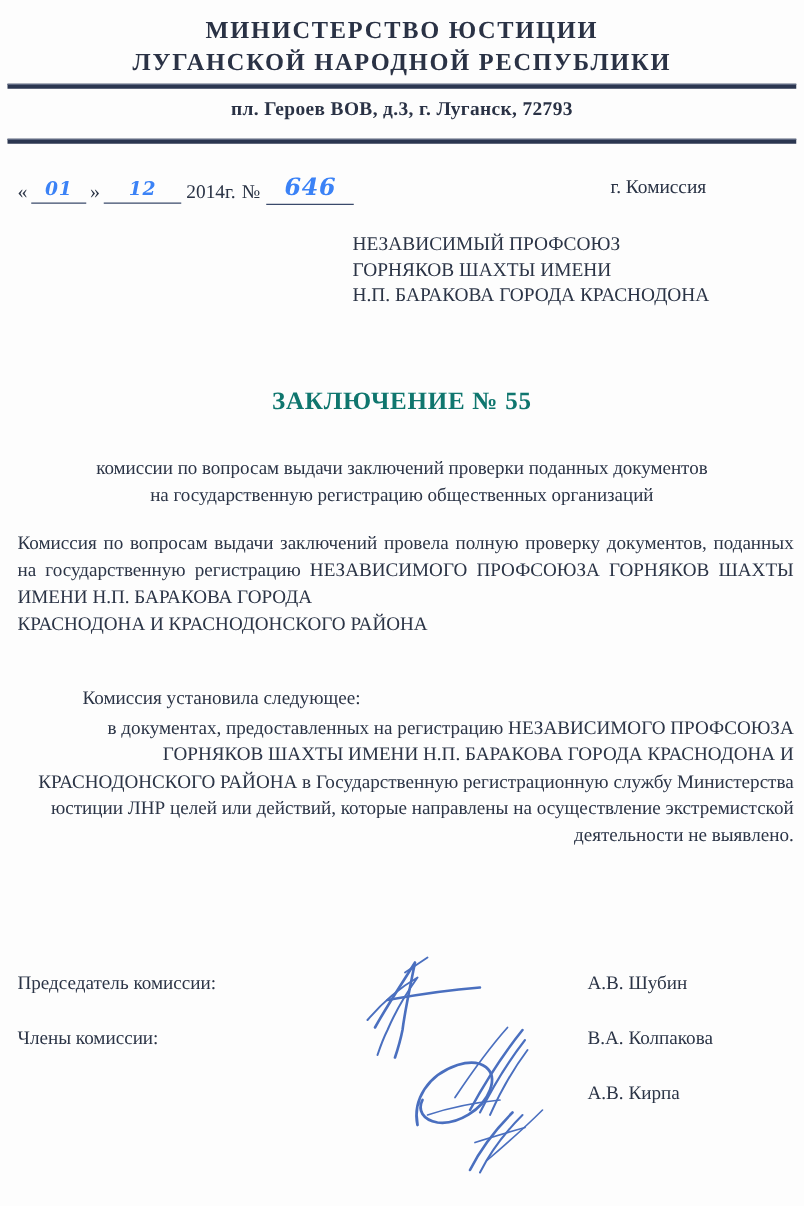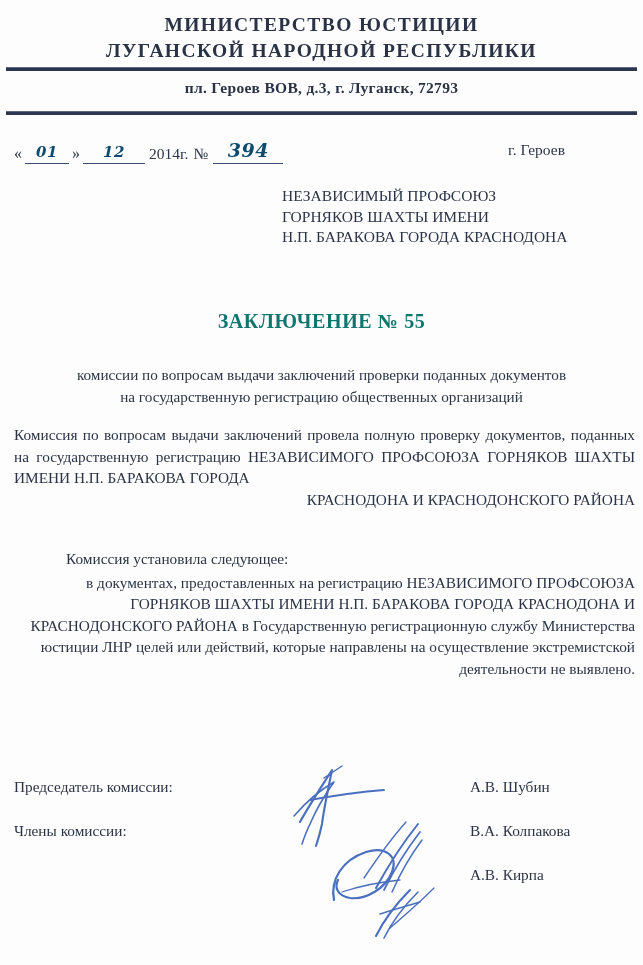--- a/index.html
+++ b/index.html
@@ -94,21 +94,21 @@
   }
   .blank-day { width: 44px; margin: 0 3px; }
   .blank-month { width: 62px; margin: 0 4px 0 3px; }
   .blank-num { width: 70px; margin-left: 5px; }
   .yeartxt { white-space: nowrap; }
   .numlabel { margin-left: 5px; }
   .handwriting {
     font-family: "DejaVu Serif", serif;
     font-style: italic;
     font-weight: bold;
-    color: #0c4a6e;
+    color: #3b82f6;
     letter-spacing: 0.5px;
     position: relative;
     top: -2px;
   }
   .blank-num .handwriting { font-size: 19px; }
 
   .city {
     position: absolute;
     top: 0;
     right: 64px;
@@ -158,21 +158,21 @@
     width: 621px;
     font-size: 15.3px;
     line-height: 21.5px;
     color: #2b3446;
   }
   .para-1 {
     top: 424px;
     text-align: justify;
     text-justify: inter-word;
   }
-  .para-1 .last-line { text-align: right; }
+  .para-1 .last-line { text-align: left; }
 
   .para-2 { top: 548px; }
   .para-2 .indent {
     text-indent: 52px;
     margin-bottom: 2px;
   }
   .para-2 .cont { text-align: right; }
 
   
   .sign-area {
@@ -230,23 +230,23 @@
   <div class="rule rule-bottom"></div>
 
   <div class="daterow">
     <div class="left">
       <span class="quo">«</span>
       <span class="blank blank-day"><span class="handwriting">01</span></span>
       <span class="quo">»</span>
       <span class="blank blank-month"><span class="handwriting">12</span></span>
       <span class="yeartxt">2014г.</span>
       <span class="numlabel">№</span>
-      <span class="blank blank-num"><span class="handwriting">394</span></span>
+      <span class="blank blank-num"><span class="handwriting">646</span></span>
     </div>
-    <div class="city">г. Героев</div>
+    <div class="city">г. Комиссия</div>
   </div>
 
   <div class="addressee">
     <div>НЕЗАВИСИМЫЙ ПРОФСОЮЗ</div>
     <div>ГОРНЯКОВ ШАХТЫ ИМЕНИ</div>
     <div>Н.П. БАРАКОВА ГОРОДА КРАСНОДОНА</div>
   </div>
 
   <div class="doc-title">ЗАКЛЮЧЕНИЕ № 55</div>
   <div class="doc-subtitle">

